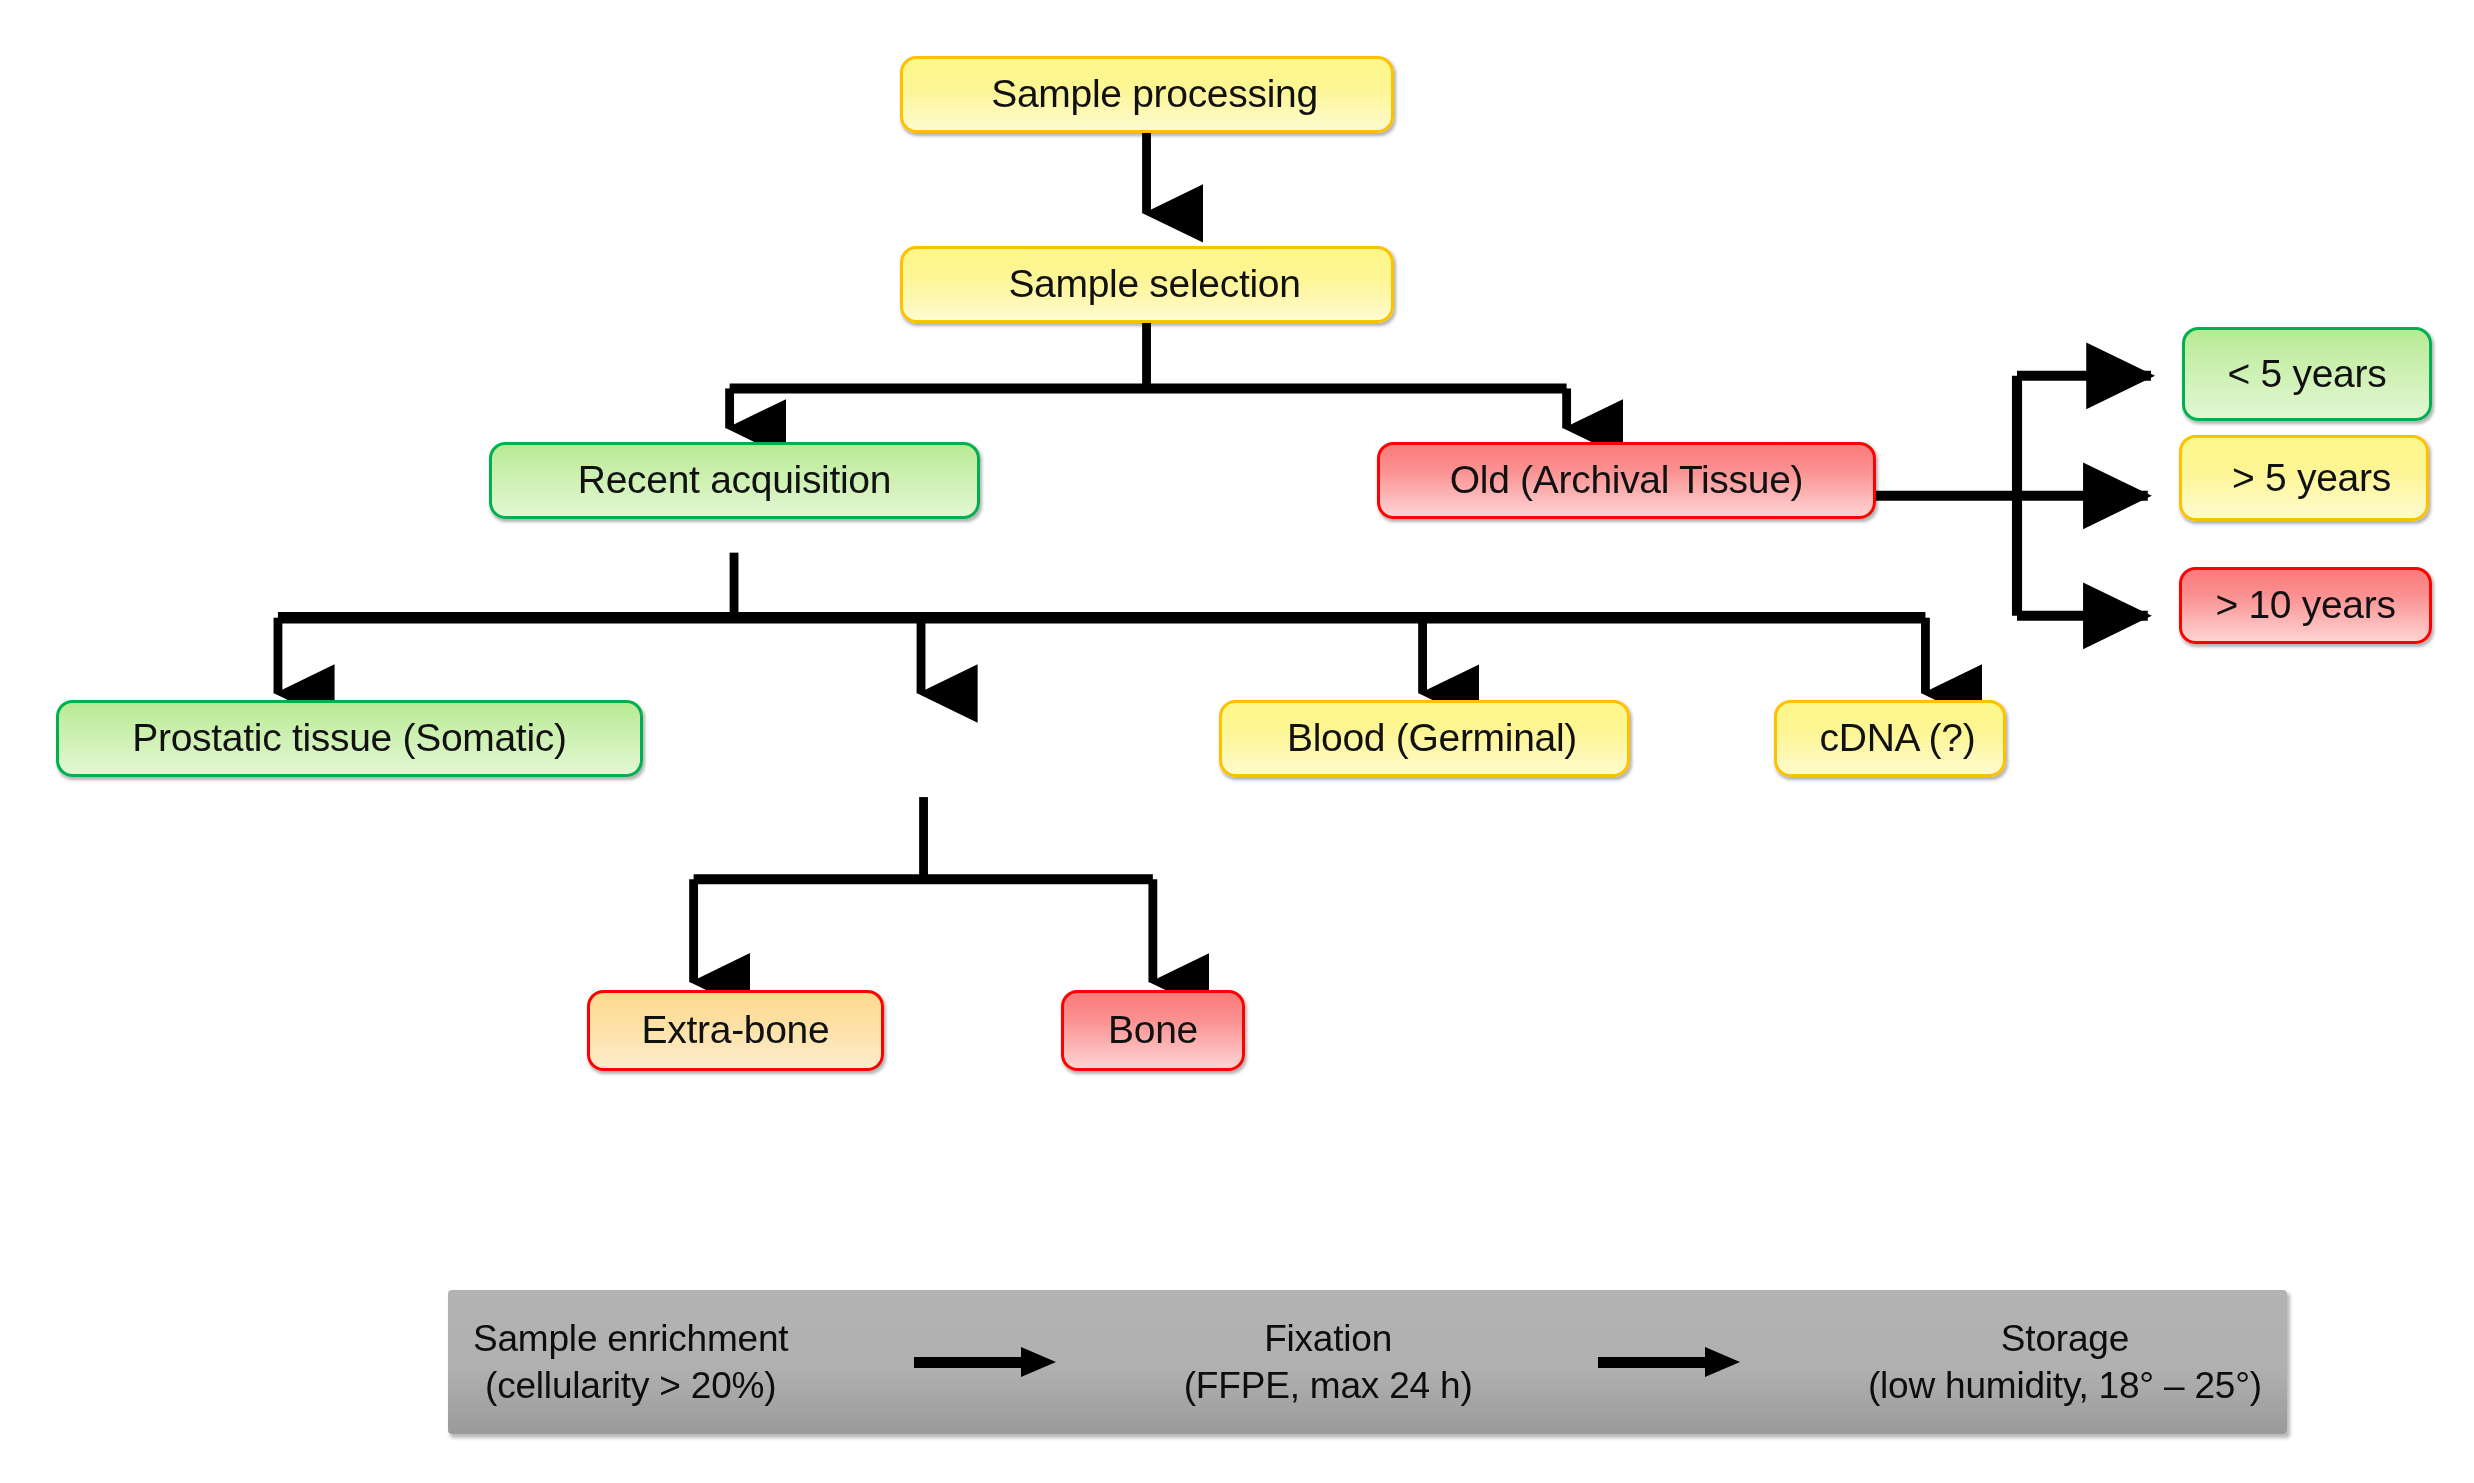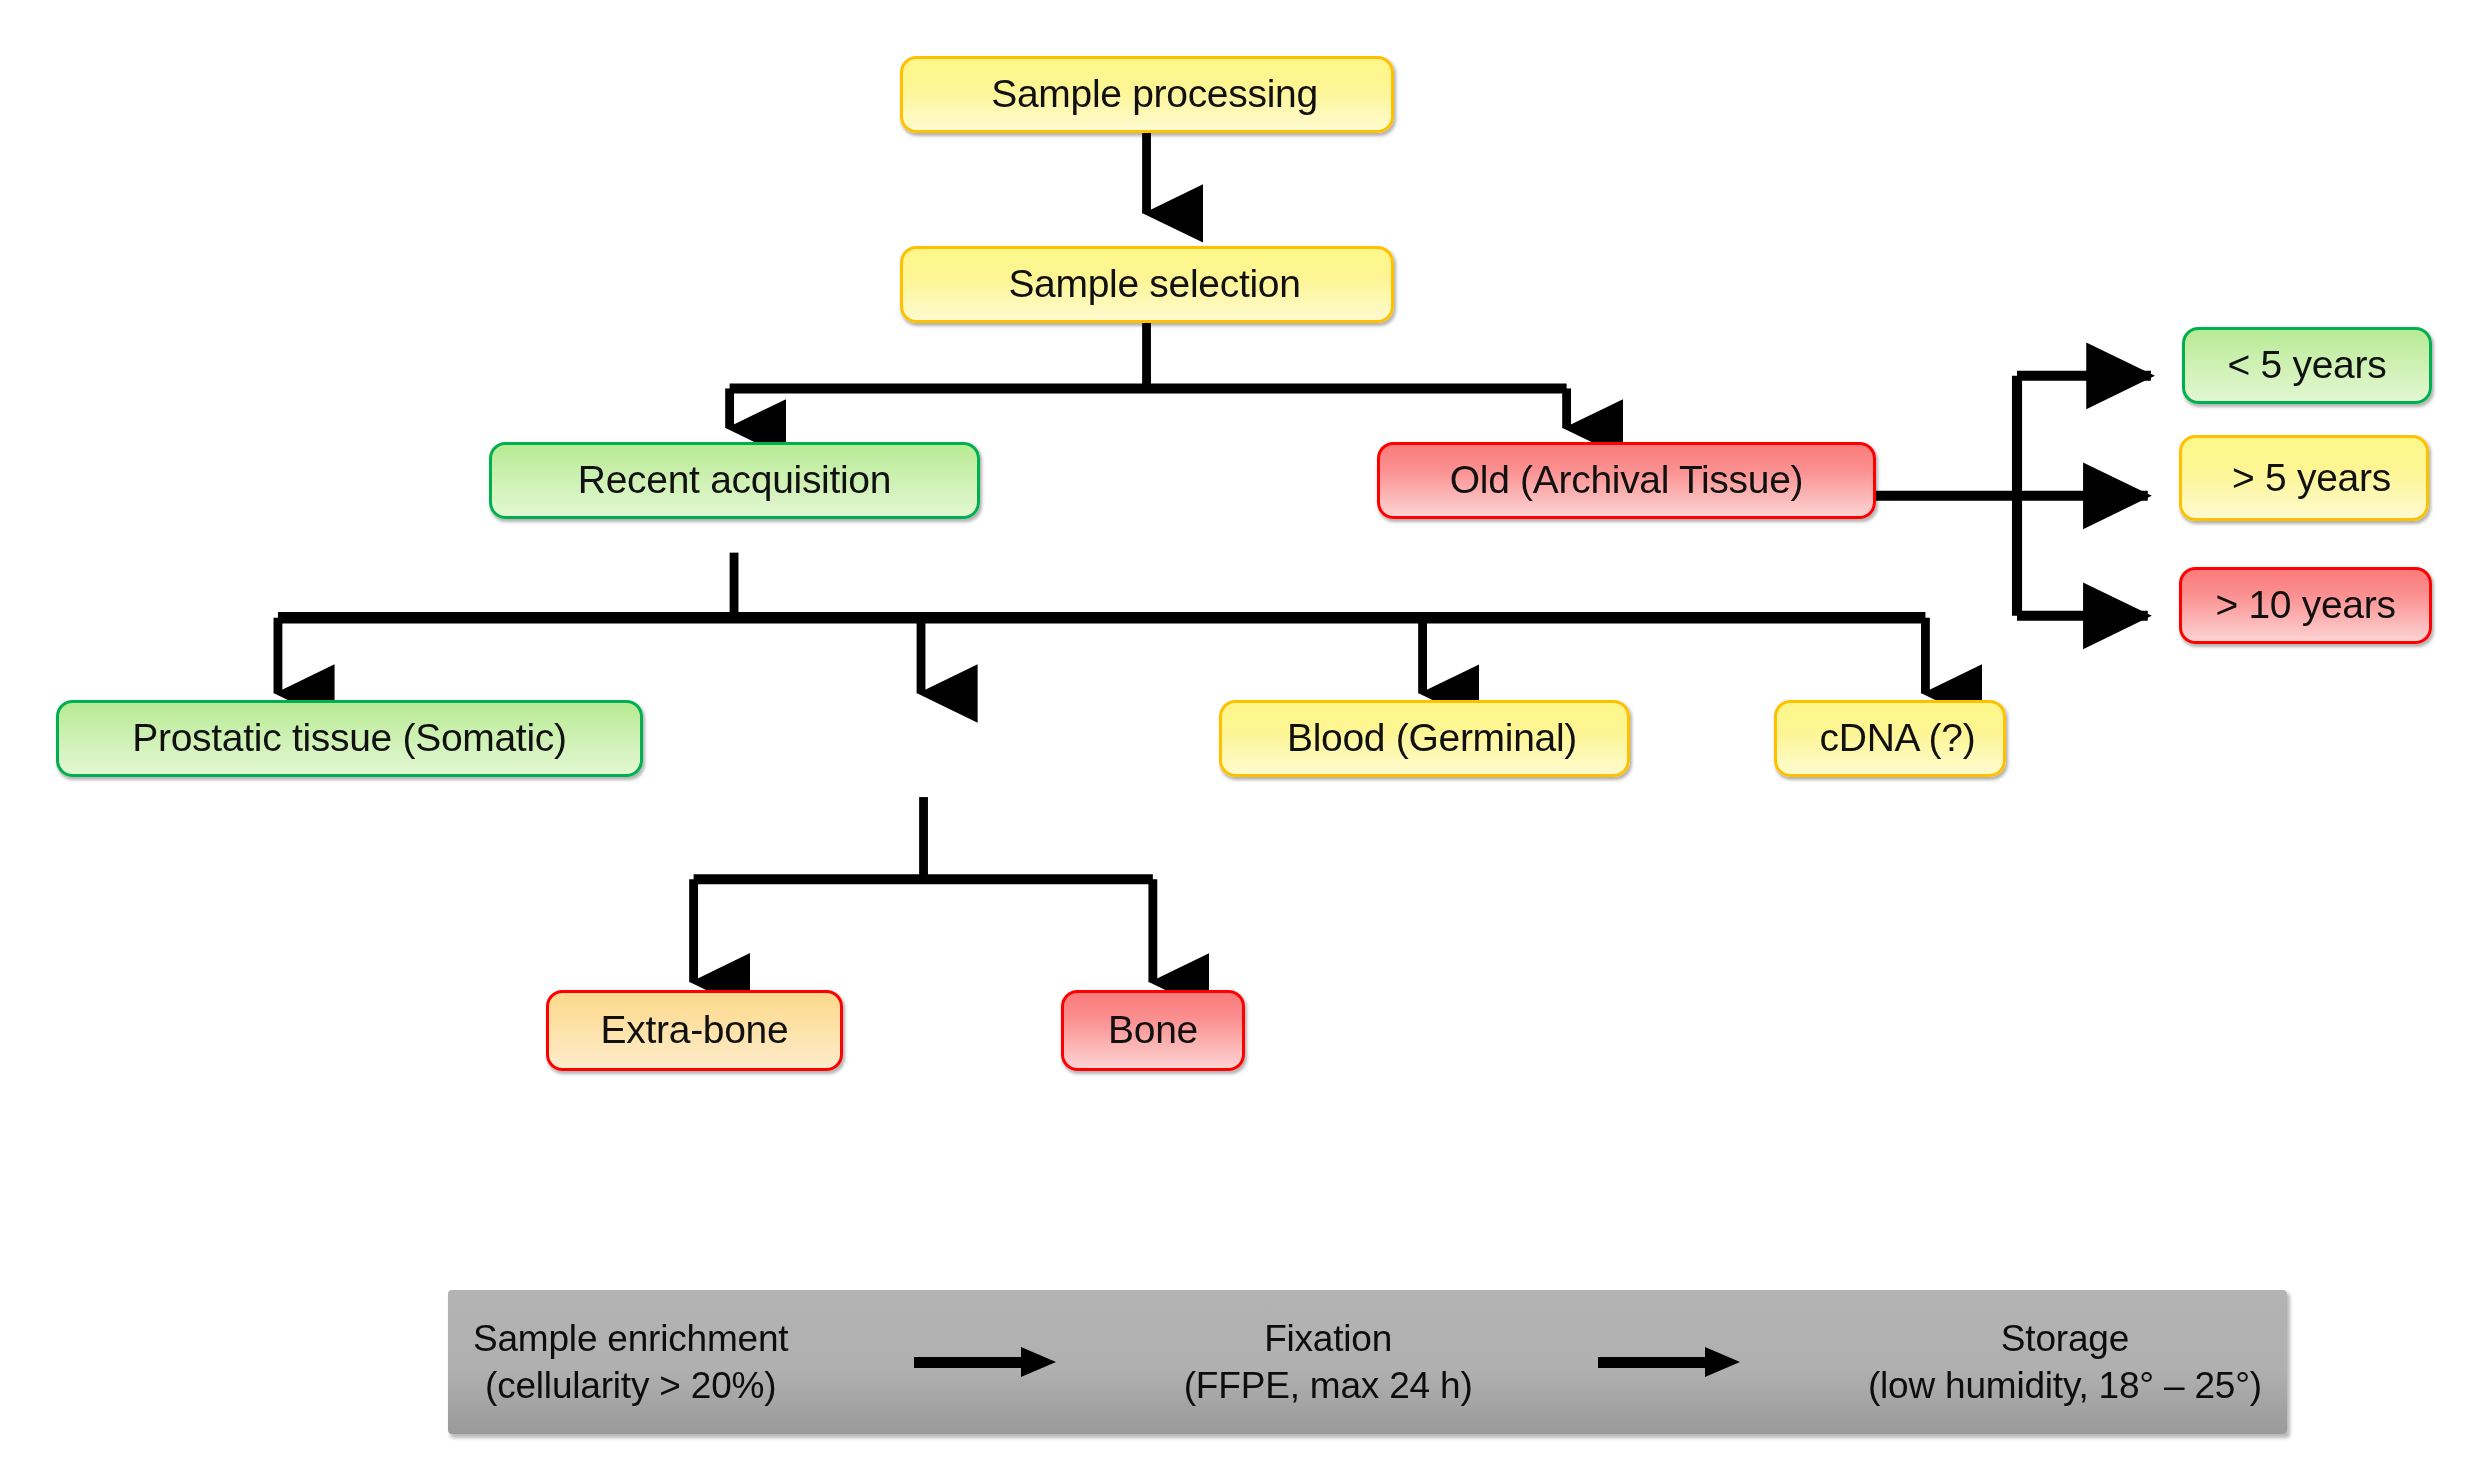--- a/index.html
+++ b/index.html
@@ -52,20 +52,21 @@
     background: linear-gradient(180deg, #fdf78a 0%, #fdf593 40%, #fefbcf 100%);
     padding-left: 29px;
   }
   .node.red {
     border-color: #ff0000;
     background: linear-gradient(180deg, #fa7b7b 0%, #fb9090 35%, #fdd3d3 100%);
   }
   .node.orange {
     border-color: #ff0000;
     background: linear-gradient(180deg, #fcd98d 0%, #fde0a3 40%, #fdeccb 100%);
+    margin-left: 41px;
   }
   .bottom-bar {
     position: absolute;
     left: 448px;
     top: 1290px;
     width: 1839px;
     height: 144px;
     border-radius: 4px;
     background: linear-gradient(180deg, #b3b3b3 0%, #b0b0b0 55%, #9a9a9a 100%);
     box-shadow: 2.5px 3.2px 3.8px rgba(0,0,0,0.28);
@@ -164,21 +165,21 @@
   </svg>
 
   <div class="node yellow" style="left:900px; top:56px; width:494px; height:77px;">Sample processing</div>
 
   <div class="node yellow" style="left:900px; top:246px; width:494px; height:77px;">Sample selection</div>
 
   <div class="node green" style="left:489px; top:442px; width:491px; height:77px;">Recent acquisition</div>
 
   <div class="node red" style="left:1377px; top:442px; width:499px; height:77px;">Old (Archival Tissue)</div>
 
-  <div class="node green" style="left:2182px; top:327px; width:250px; height:77px;">&lt;  5 years</div>
+  <div class="node green" style="left:2182px; top:327px; width:250px; height:94px;">&lt;  5 years</div>
 
   <div class="node yellow" style="left:2179px; top:435px; width:250px; height:86px;">&gt;  5 years</div>
 
   <div class="node red" style="left:2179px; top:567px; width:253px; height:77px;">&gt; 10 years</div>
 
   <div class="node green" style="left:16px; top:700px; width:587px; height:77px;margin-left:40px;">Prostatic tissue (Somatic)</div>
 
 
   <div class="node yellow" style="left:1219px; top:700px; width:411px; height:77px;">Blood (Germinal)</div>
 

